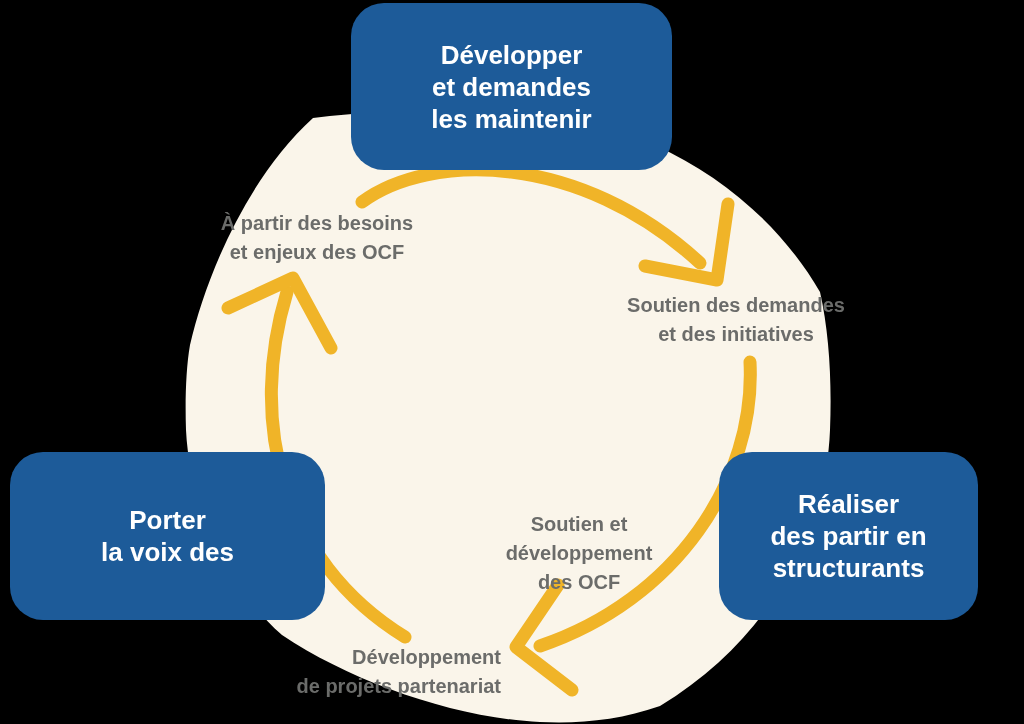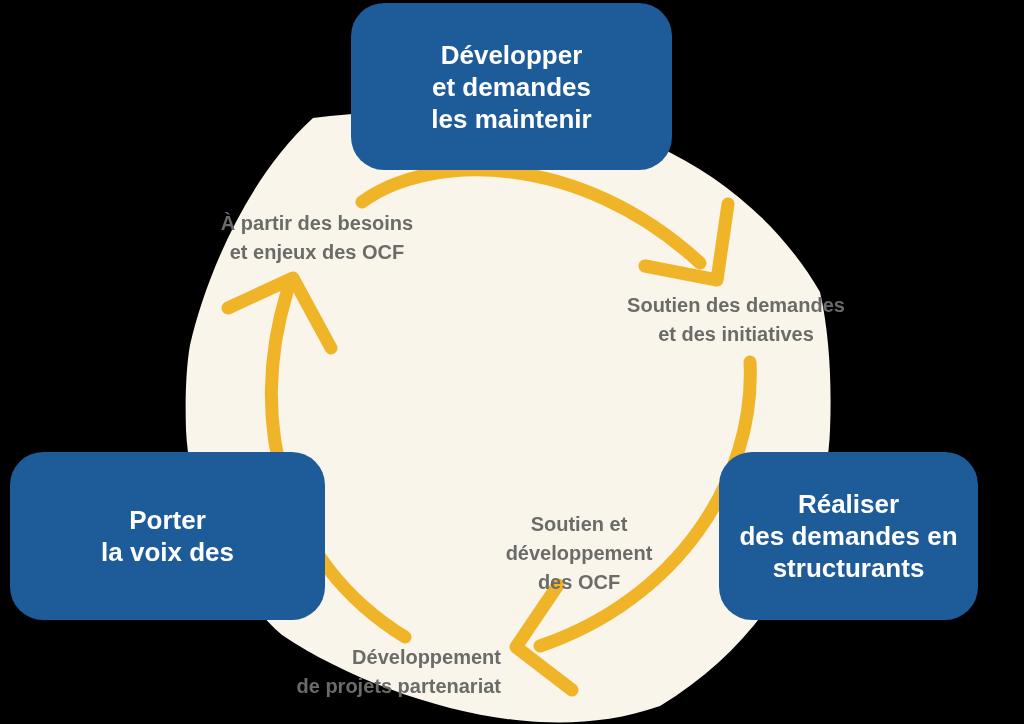--- a/index.html
+++ b/index.html
@@ -91,21 +91,21 @@
     <div>les maintenir</div>
   </div>
 
   <div class="box box-left">
     <div>Porter</div>
     <div>la voix des</div>
   </div>
 
   <div class="box box-right">
     <div>Réaliser</div>
-    <div>des demandes en</div>
+    <div>des partir en</div>
     <div>structurants</div>
   </div>
 
   <div class="label label-topleft">
     <div>À partir des besoins</div>
     <div>et enjeux des OCF</div>
   </div>
 
   <div class="label label-right">
     <div>Soutien des demandes</div>

